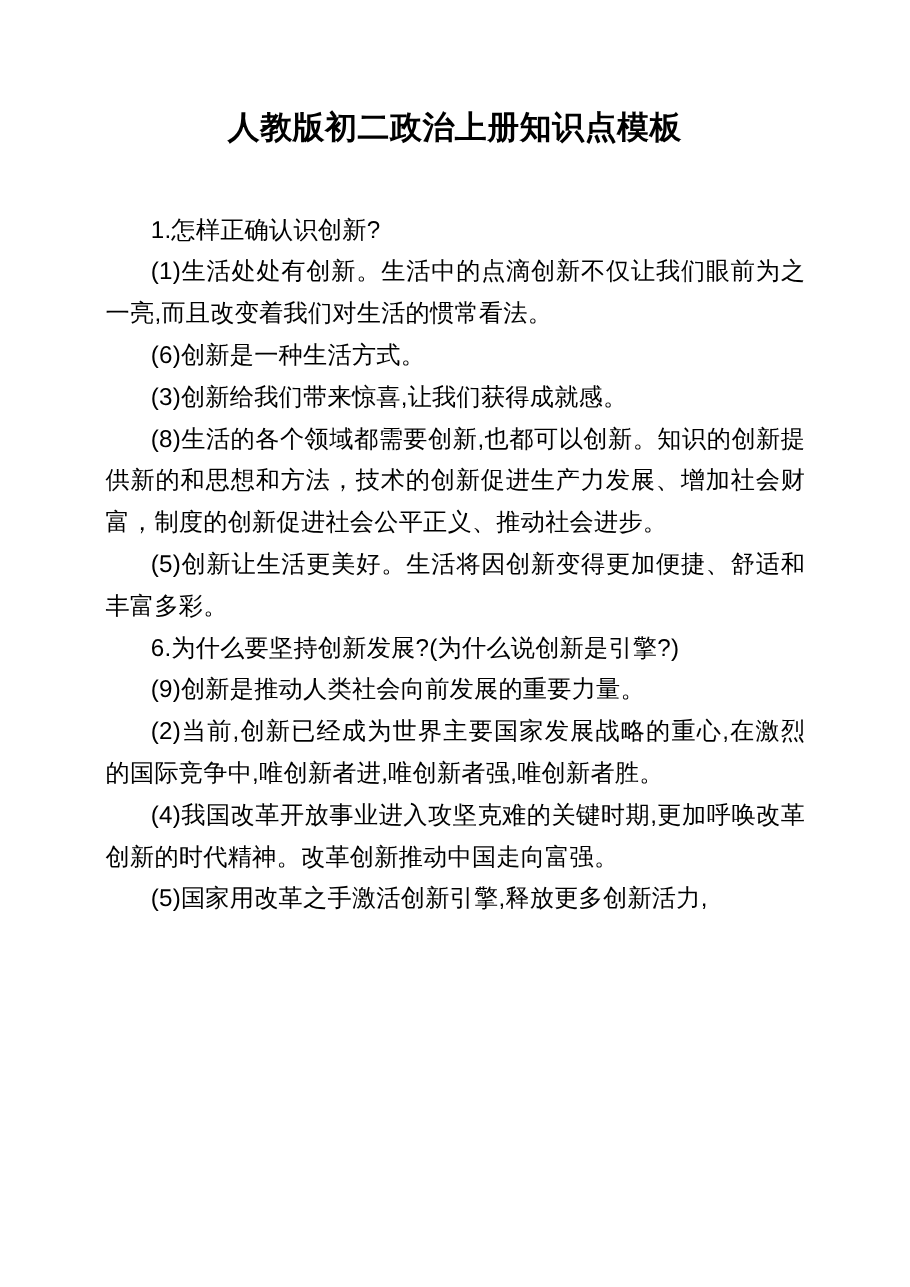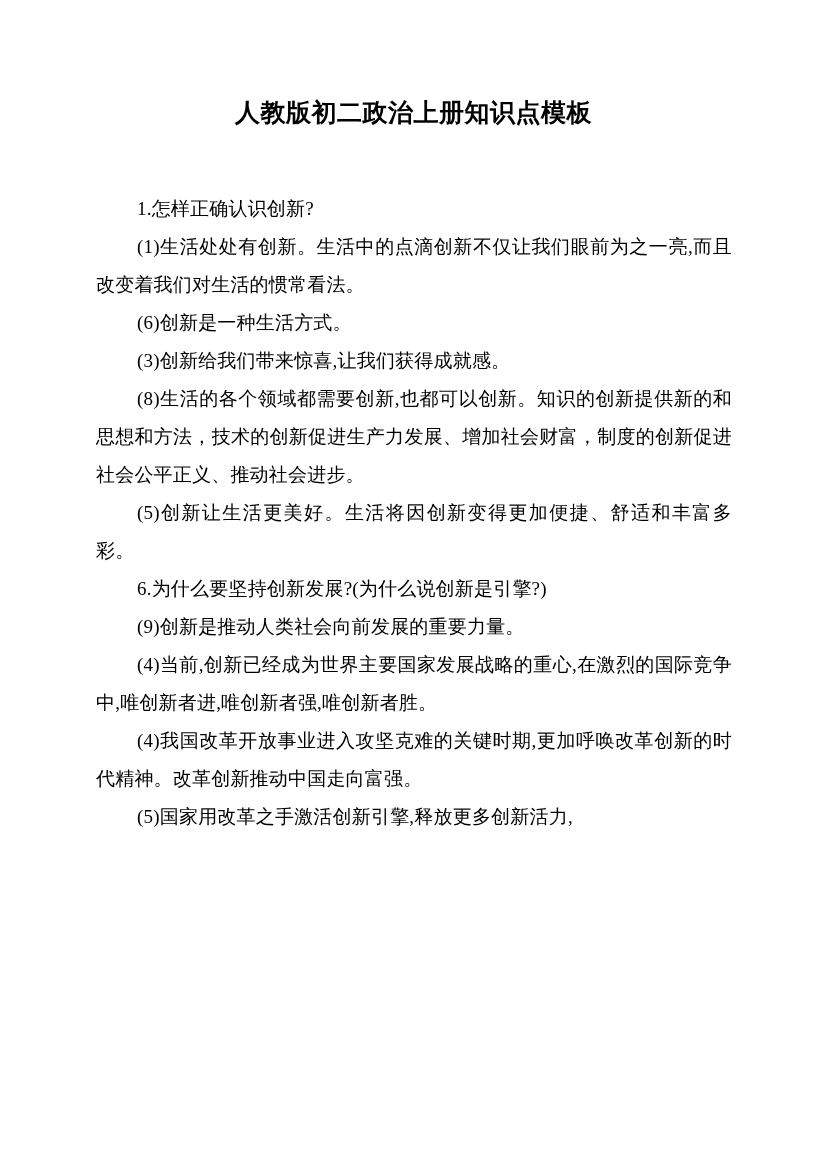--- a/index.html
+++ b/index.html
@@ -23,39 +23,39 @@
     padding: 0;
   }
   .doc-title {
     position: absolute;
     top: 96px;
     left: 0;
     width: 827px;
     text-align: center;
     font-family: "DejaVu Sans", "Liberation Sans", sans-serif;
     font-weight: bold;
-    font-size: 25px;
+    font-size: 29px;
     letter-spacing: 0.5px;
     color: #000000;
   }
   .body-block {
     position: absolute;
     top: 190px;
     left: 96px;
     width: 636px;
   }
   .para {
-    font-size: 19px;
+    font-size: 22px;
     line-height: 38px;
     text-indent: 41px;
     margin: 0;
     text-align: justify;
     text-justify: inter-ideograph;
     letter-spacing: 0.2px;
-    font-family: Liberation Serif, serif;
+    font-family: Liberation Sans, sans-serif;
   }
   .para.heading {
     font-weight: normal;
   }
 </style>
 </head>
 <body>
 
 <div class="page">
 
@@ -63,18 +63,18 @@
 
   <div class="body-block">
     <p class="para heading">1.怎样正确认识创新?</p>
     <p class="para">(1)生活处处有创新。生活中的点滴创新不仅让我们眼前为之一亮,而且改变着我们对生活的惯常看法。</p>
     <p class="para">(6)创新是一种生活方式。</p>
     <p class="para">(3)创新给我们带来惊喜,让我们获得成就感。</p>
     <p class="para">(8)生活的各个领域都需要创新,也都可以创新。知识的创新提供新的和思想和方法，技术的创新促进生产力发展、增加社会财富，制度的创新促进社会公平正义、推动社会进步。</p>
     <p class="para">(5)创新让生活更美好。生活将因创新变得更加便捷、舒适和丰富多彩。</p>
     <p class="para heading">6.为什么要坚持创新发展?(为什么说创新是引擎?)</p>
     <p class="para">(9)创新是推动人类社会向前发展的重要力量。</p>
-    <p class="para">(4)当前,创新已经成为世界主要国家发展战略的重心,在激烈的国际竞争中,唯创新者进,唯创新者强,唯创新者胜。</p>
+    <p class="para">(2)当前,创新已经成为世界主要国家发展战略的重心,在激烈的国际竞争中,唯创新者进,唯创新者强,唯创新者胜。</p>
     <p class="para">(4)我国改革开放事业进入攻坚克难的关键时期,更加呼唤改革创新的时代精神。改革创新推动中国走向富强。</p>
     <p class="para">(5)国家用改革之手激活创新引擎,释放更多创新活力,</p>
   </div>
 
 </div>
 
 </body></html>

